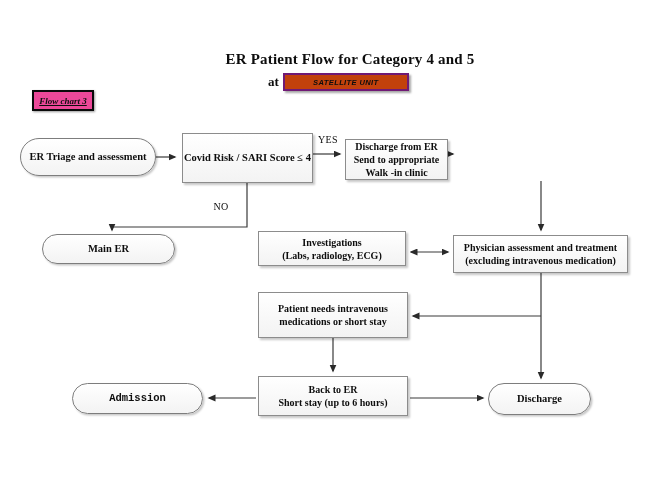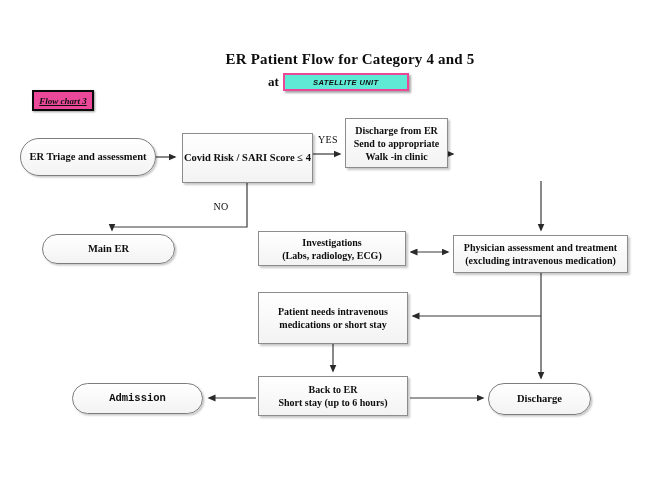--- a/index.html
+++ b/index.html
@@ -7,21 +7,21 @@
     position:relative;width:650px;height:503px;background:#ffffff;overflow:hidden;
     font-family:"Liberation Serif","DejaVu Serif",serif;color:#0d0d0d;margin-top:21px;
   }
   .title{
     position:absolute;left:130px;top:30px;width:440px;text-align:center;
     font-size:15px;font-weight:bold;letter-spacing:.2px;
   }
   .at-row{position:absolute;left:268px;top:52px;display:flex;align-items:center;gap:4px;}
   .at-word{font-size:13px;font-weight:bold;}
   .unit-box{
-    width:122px;height:14px;border:2px solid #ec4899;background:#5eead4;
+    width:122px;height:14px;border:2px solid #701a75;background:#c2410c;
     box-shadow:2px 2px 2px rgba(0,0,0,.35);display:flex;align-items:center;justify-content:center;
   }
   .unit-box span{
     font-family:"Liberation Sans","DejaVu Sans",sans-serif;
     font-size:7.5px;font-weight:bold;font-style:italic;letter-spacing:.4px;
   }
   .tag-box{
     position:absolute;left:32px;top:69px;width:58px;height:17px;
     border:2px solid #0a0a0a;background:#ec4899;box-shadow:1px 1px 2px rgba(0,0,0,.4);
     display:flex;align-items:center;justify-content:center;
@@ -83,42 +83,42 @@
   <div class="edge-label" style="left:206px;top:180px;width:30px;text-align:center;">NO</div>
 
   <div class="node stadium" style="left:20px;top:117px;width:136px;height:38px;font-size:10.5px;">
     <div class="nowrap">ER Triage and assessment</div>
   </div>
 
   <div class="node" style="left:182px;top:112px;width:131px;height:50px;font-size:10.5px;text-align:right;">
     <div class="nowrap">Covid Risk / SARI Score ≤ 4</div>
   </div>
 
-  <div class="node" style="left:345px;top:97px;width:103px;height:50px;">
+  <div class="node" style="left:345px;top:118px;width:103px;height:41px;">
     <div>Discharge from ER</div>
     <div>Send to appropriate</div>
     <div>Walk -in clinic</div>
   </div>
 
 
   <div class="node stadium" style="left:42px;top:213px;width:133px;height:30px;font-size:10.5px;">
     <div class="nowrap">Main ER</div>
   </div>
 
   <div class="node" style="left:258px;top:210px;width:148px;height:35px;">
     <div>Investigations</div>
     <div>(Labs, radiology, ECG)</div>
   </div>
 
   <div class="node" style="left:453px;top:214px;width:175px;height:38px;">
     <div>Physician assessment and treatment</div>
     <div>(excluding intravenous medication)</div>
   </div>
 
-  <div class="node" style="left:258px;top:271px;width:150px;height:52px;">
+  <div class="node" style="left:258px;top:271px;width:150px;height:46px;">
     <div>Patient needs intravenous</div>
     <div>medications or short stay</div>
   </div>
 
   <div class="node" style="left:258px;top:355px;width:150px;height:40px;">
     <div>Back to ER</div>
     <div>Short stay (up to 6 hours)</div>
   </div>
 
   <div class="node stadium" style="left:72px;top:362px;width:131px;height:31px;font-size:10.5px;font-family:Liberation Mono, monospace;">

